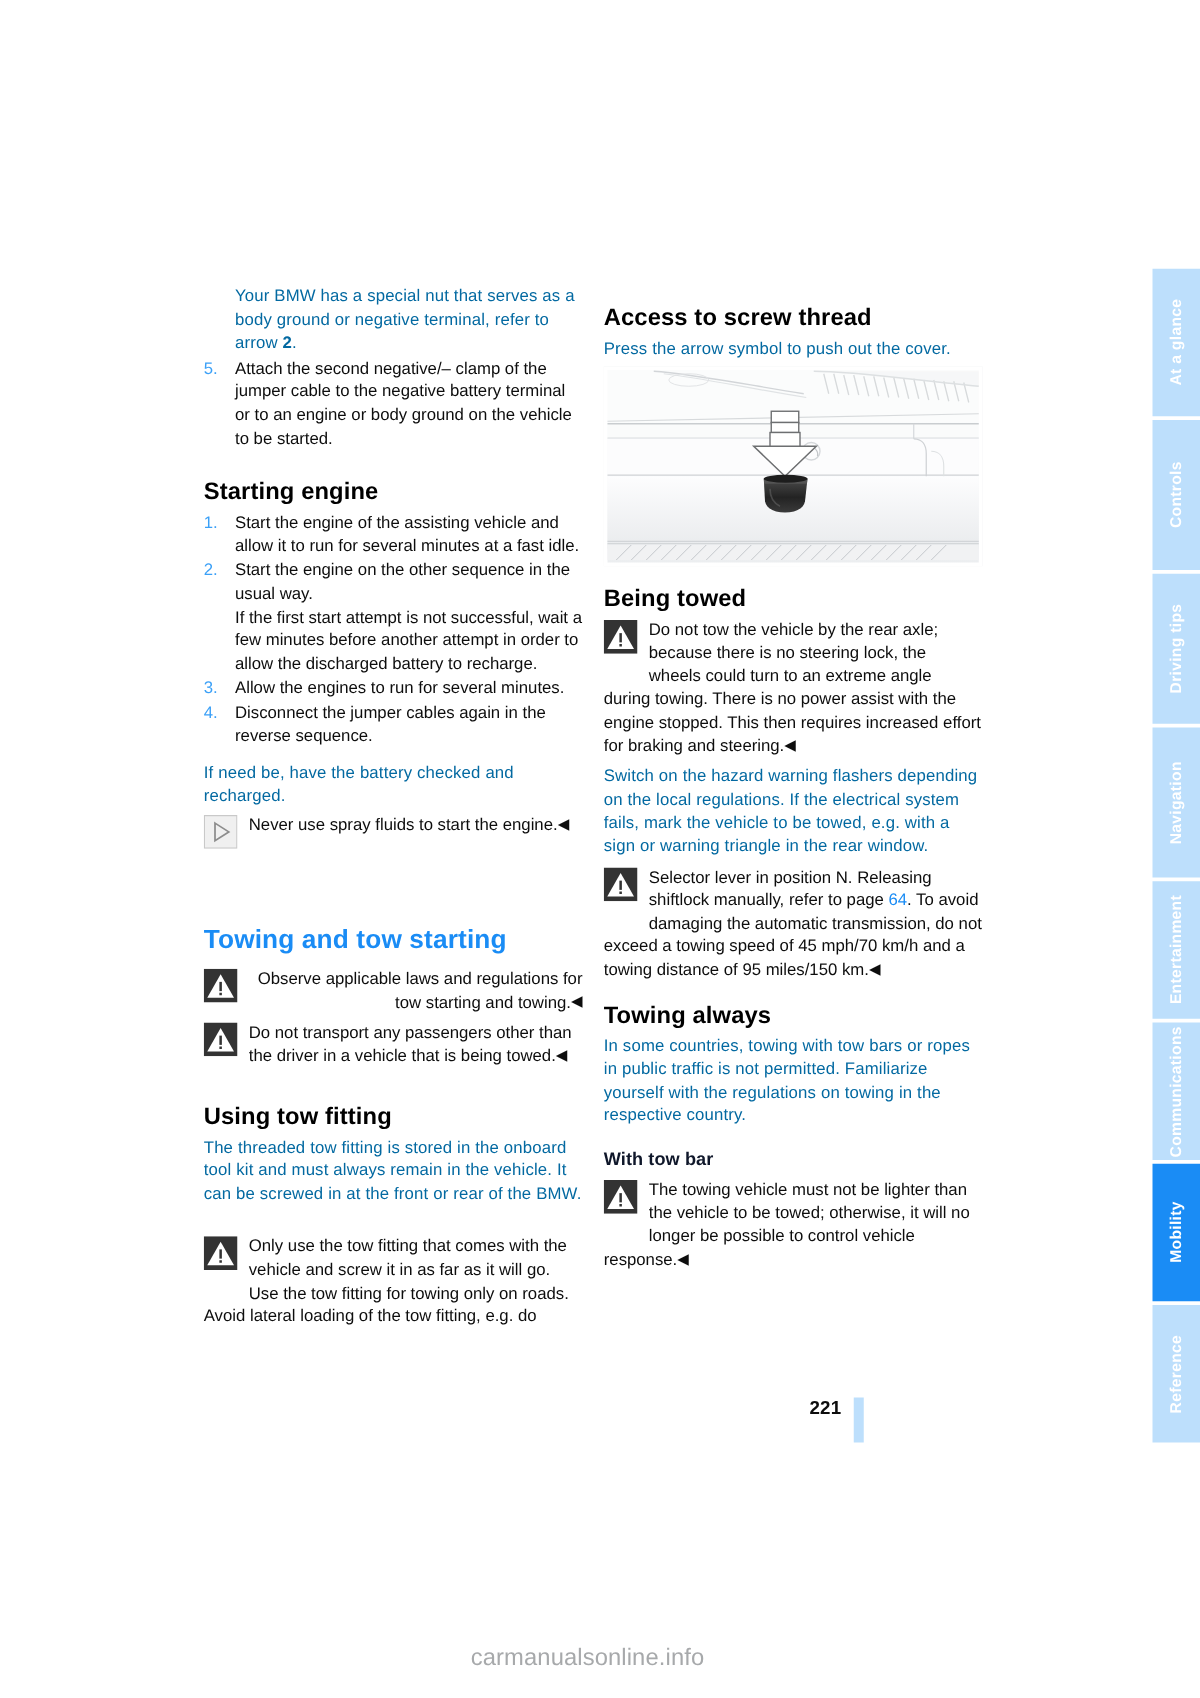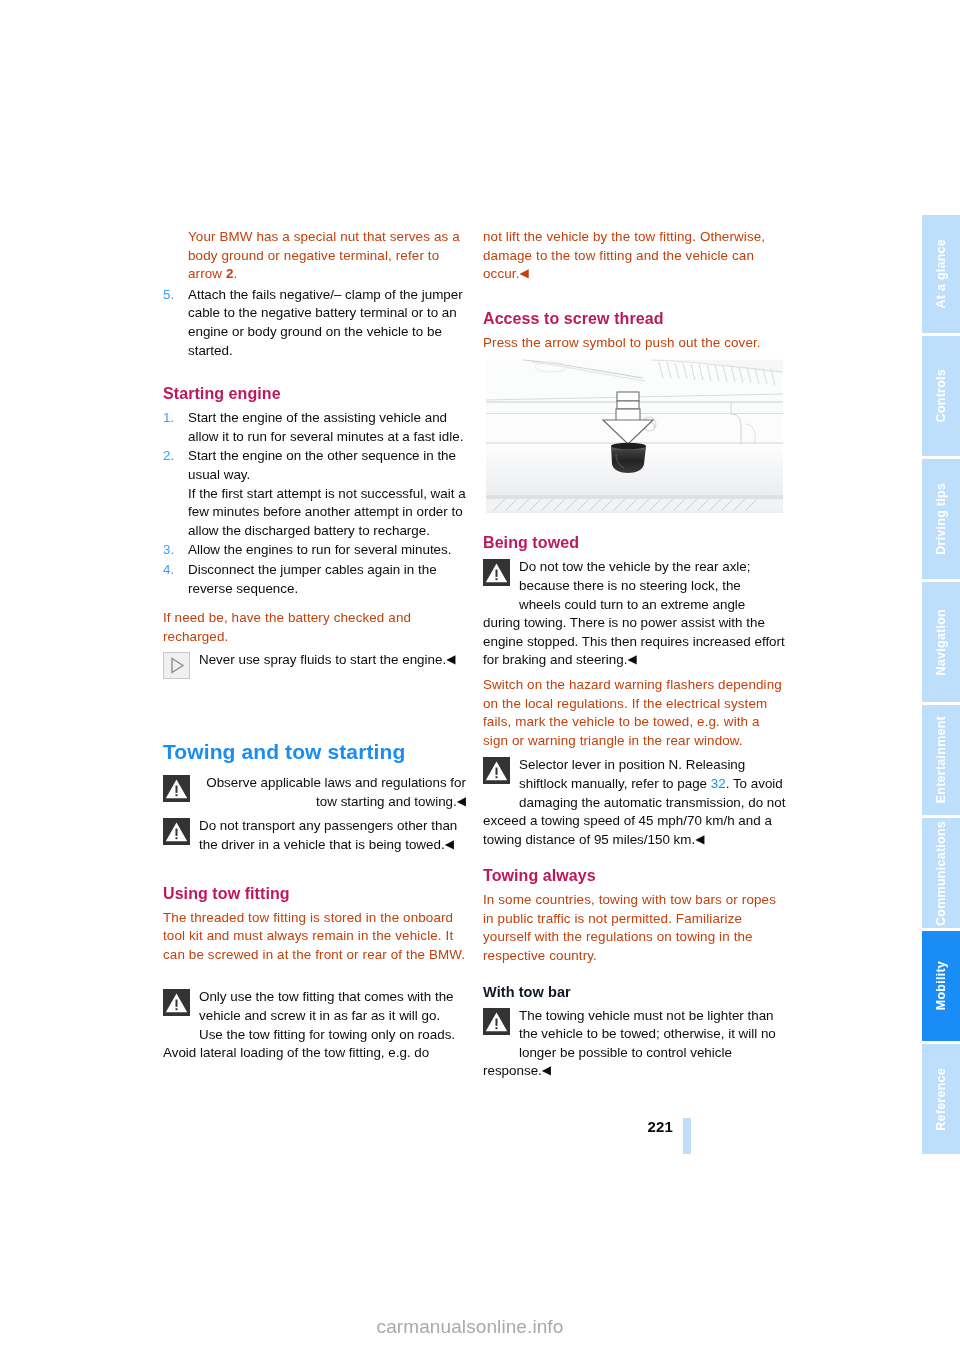--- a/index.html
+++ b/index.html
@@ -38,32 +38,32 @@
     width: 303px;
   }
   .col-left  { left: 0; }
   .col-right { left: 320px; }
 
   
   p, .blk {
     margin: 0;
     font-size: 13.4px;
     line-height: 18.6px;
-    color: #c2410c;
+    color: #0369a1;
     letter-spacing: 0.01em;
   }
   .para { margin-bottom: 11px; }
   .para-tight { margin-bottom: 0px; }
 
   h2.sec {
     margin: 0 0 4px 0;
-    font-size: 16px;
+    font-size: 19px;
     line-height: 22px;
     font-weight: bold;
-    color: #be185d;
+    color: #000000;
     letter-spacing: 0.005em;
   }
   h1.big {
     margin: 16px 0 9px 0;
     font-size: 21px;
     line-height: 27px;
     font-weight: bold;
     color: #1a8cf5;
     letter-spacing: 0.005em;
   }
@@ -216,21 +216,21 @@
 
     <div class="col col-left">
 
       <p class="para-tight" style="padding-left:25px;margin-bottom:2px;">
         <span>Your BMW has a special nut that serves as a body ground or negative terminal, refer to arrow </span><span class="bold">2</span><span>.</span>
       </p>
 
       <ul class="nlist">
         <li class="nitem">
           <span class="nnum">5.</span>
-          <span>Attach the fails negative/– clamp of the jumper cable to the negative battery terminal or to an engine or body ground on the vehicle to be started.</span>
+          <span>Attach the second negative/– clamp of the jumper cable to the negative battery terminal or to an engine or body ground on the vehicle to be started.</span>
         </li>
       </ul>
 
       <div class="gap-lg"></div>
 
       <h2 class="sec">Starting engine</h2>
 
       <ul class="nlist">
         <li class="nitem">
           <span class="nnum">1.</span>
@@ -323,23 +323,20 @@
         <div class="ntext">
           <span class="floatbox"></span>
           <span>Only use the tow fitting that comes with the vehicle and screw it in as far as it will go. Use the tow fitting for towing only on roads. Avoid lateral loading of the tow fitting, e.g. do</span>
         </div>
       </div>
 
     </div>
 
     <div class="col col-right">
 
-      <p class="para" style="margin-bottom:8px;">
-        <span>not lift the vehicle by the tow fitting. Otherwise, damage to the tow fitting and the vehicle can occur.</span><span class="eom">◀</span>
-      </p>
 
       <div class="gap-md"></div>
 
       <h2 class="sec">Access to screw thread</h2>
       <p class="para" style="margin-bottom:2px;">Press the arrow symbol to push out the cover.</p>
 
       <div class="figure">
         <svg class="fig-svg" viewBox="0 0 303 160" preserveAspectRatio="none" aria-hidden="true">
           <defs>
             <linearGradient id="gBody" x1="0" y1="0" x2="0" y2="1">
@@ -473,21 +470,21 @@
         <span class="ico">
           <svg viewBox="0 0 27 27" width="27" height="27" aria-hidden="true">
             <rect x="0" y="0" width="27" height="27" fill="#333333"></rect>
             <polygon points="13.5,4.4 24.2,23.2 2.8,23.2" fill="#ffffff"></polygon>
             <rect x="12.5" y="10.5" width="2" height="7.4" fill="#333333"></rect>
             <rect x="12.5" y="19.2" width="2" height="2" fill="#333333"></rect>
           </svg>
         </span>
         <div class="ntext">
           <span class="floatbox"></span>
-          <span>Selector lever in position N. Releasing shiftlock manually, refer to page </span><span class="xref">32</span><span>. To avoid damaging the automatic transmission, do not exceed a towing speed of 45 mph/70 km/h and a towing distance of 95 miles/150 km.</span><span class="eom">◀</span>
+          <span>Selector lever in position N. Releasing shiftlock manually, refer to page </span><span class="xref">64</span><span>. To avoid damaging the automatic transmission, do not exceed a towing speed of 45 mph/70 km/h and a towing distance of 95 miles/150 km.</span><span class="eom">◀</span>
         </div>
       </div>
 
       <div class="gap-sm"></div>
 
       <h2 class="sec">Towing always</h2>
       <p class="para" style="margin-bottom:6px;">In some countries, towing with tow bars or ropes in public traffic is not permitted. Familiarize yourself with the regulations on towing in the respective country.</p>
 
       <div class="gap-sm"></div>
 

